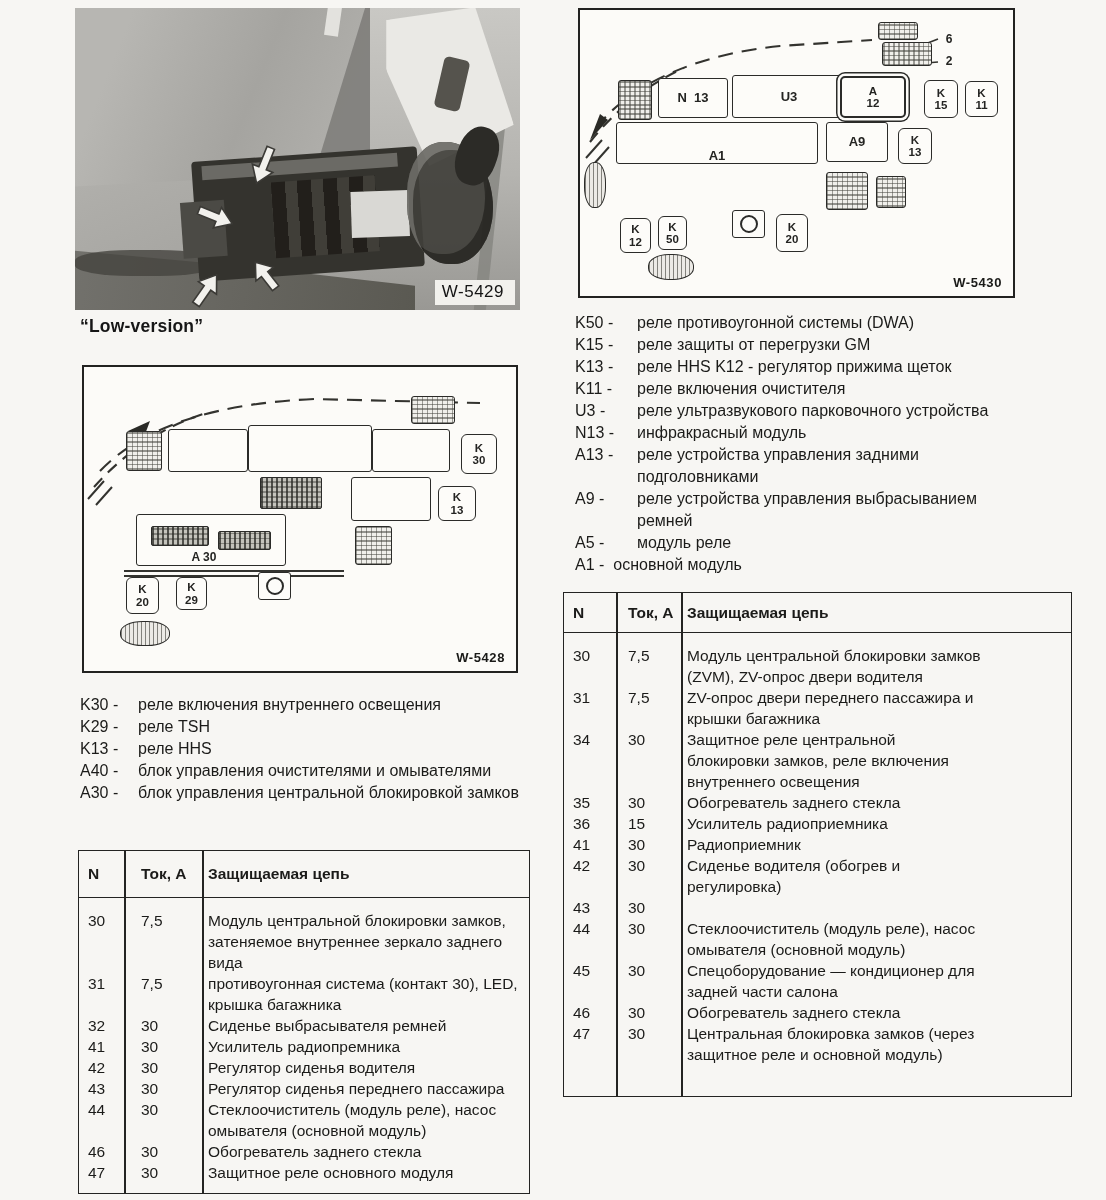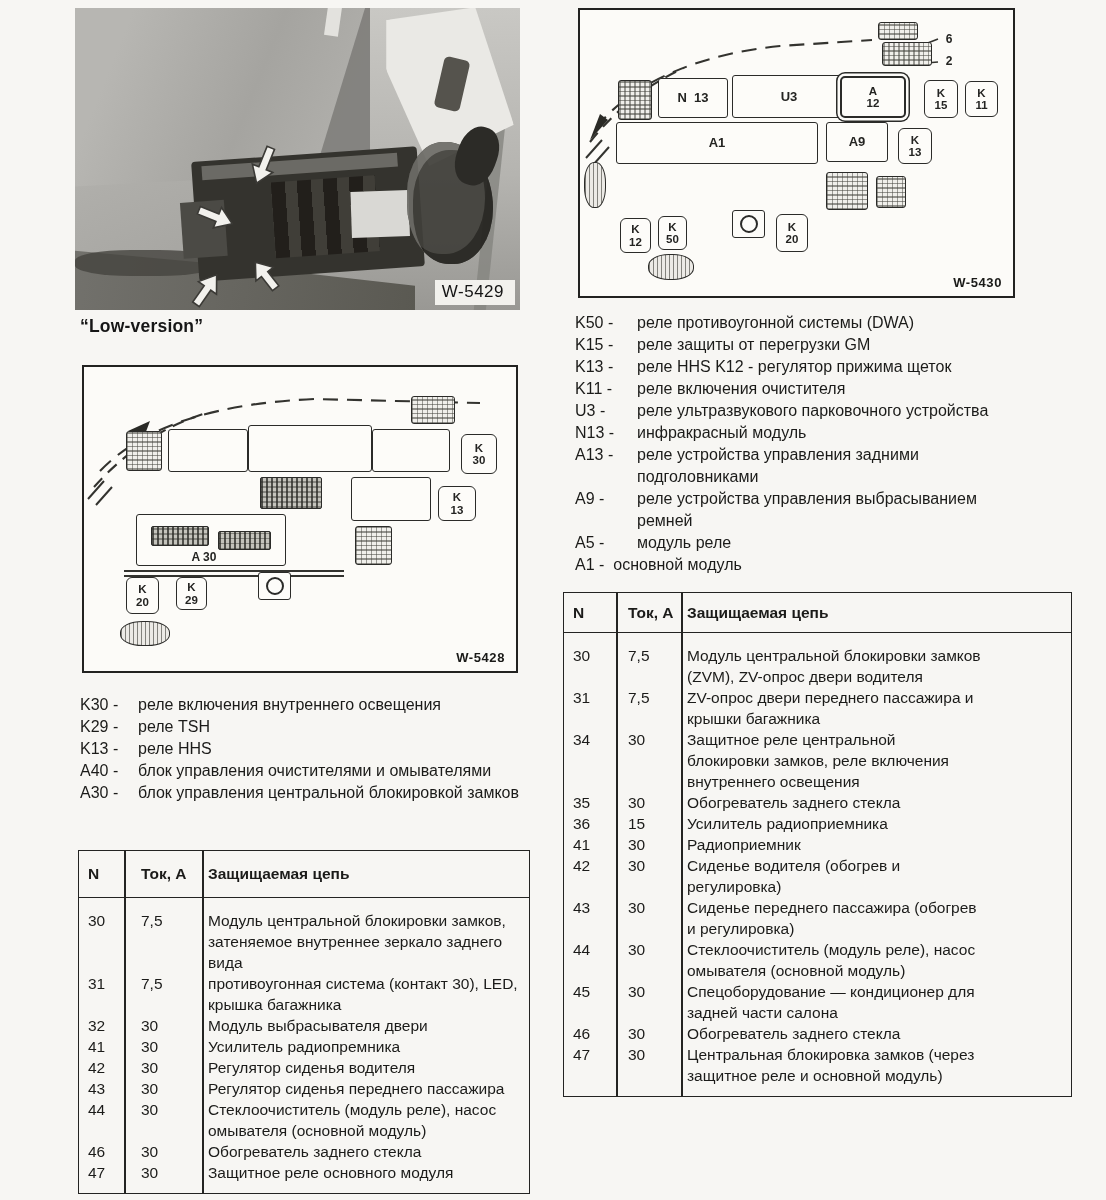--- a/index.html
+++ b/index.html
@@ -162,21 +162,21 @@
       <span>12</span>
     </div>
     <div class="blk relay" style="left: 344px; top: 70px; width: 34px; height: 38px;">
       <span>K</span>
       <span>15</span>
     </div>
     <div class="blk relay" style="left: 385px; top: 71px; width: 33px; height: 36px;">
       <span>K</span>
       <span>11</span>
     </div>
-    <div class="blk box" style="left: 36px; top: 112px; width: 202px; height: 42px;">
+    <div class="blk box" style="left: 36px; top: 112px; width: 202px; height: 42px; justify-content: flex-end;">
       <span>A1</span>
     </div>
     <div class="blk box" style="left: 246px; top: 112px; width: 62px; height: 40px;">
       <span>A9</span>
     </div>
     <div class="blk relay" style="left: 318px; top: 118px; width: 34px; height: 36px;">
       <span>K</span>
       <span>13</span>
     </div>
     <div class="blk hatch" style="left: 246px; top: 162px; width: 42px; height: 38px;"></div>
@@ -355,21 +355,21 @@
       <div class="row">
         <div class="cell-n">31</div>
         <div class="cell-a">7,5</div>
         <div class="cell-c">противоугонная система (контакт 30), LED,
 крышка багажника</div>
       </div>
 
       <div class="row">
         <div class="cell-n">32</div>
         <div class="cell-a">30</div>
-        <div class="cell-c">Модуль выбрасывателя двери</div>
+        <div class="cell-c">Сиденье выбрасывателя ремней</div>
       </div>
 
       <div class="row">
         <div class="cell-n">41</div>
         <div class="cell-a">30</div>
         <div class="cell-c">Усилитель радиопремника</div>
       </div>
 
       <div class="row">
         <div class="cell-n">42</div>
@@ -457,22 +457,20 @@
       <div class="row">
         <div class="cell-n">42</div>
         <div class="cell-a">30</div>
         <div class="cell-c">Сиденье водителя (обогрев и
 регулировка)</div>
       </div>
 
       <div class="row">
         <div class="cell-n">43</div>
         <div class="cell-a">30</div>
-        <div class="cell-c">Сиденье переднего пассажира (обогрев
-и регулировка)</div>
       </div>
 
       <div class="row">
         <div class="cell-n">44</div>
         <div class="cell-a">30</div>
         <div class="cell-c">Стеклоочиститель (модуль реле), насос
 омывателя (основной модуль)</div>
       </div>
 
       <div class="row">

